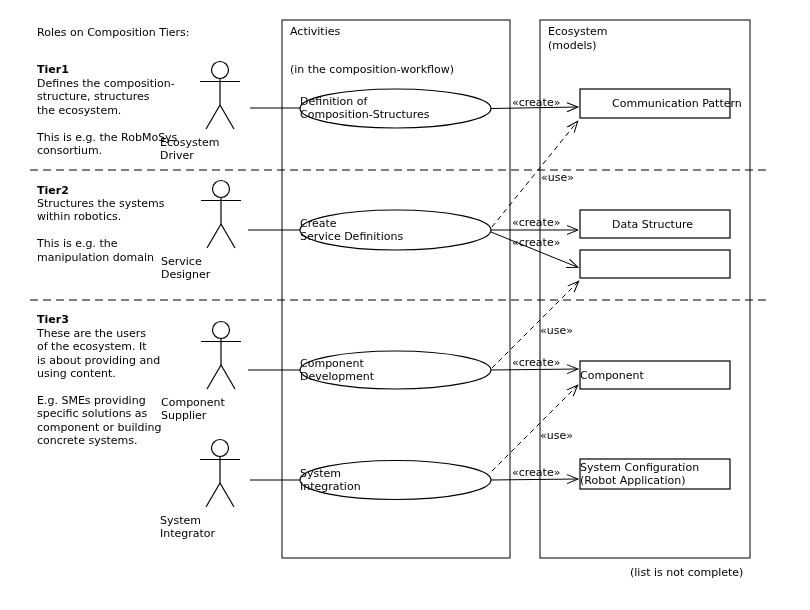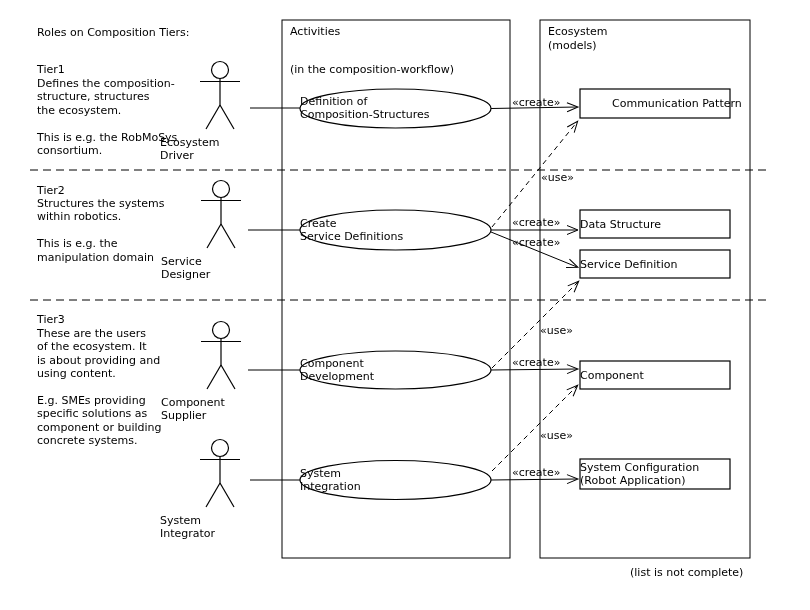--- a/index.html
+++ b/index.html
@@ -6,21 +6,21 @@
   #stage {
     position:relative; width:810px; height:610px; background:#ffffff;
     font-family:"DejaVu Sans", sans-serif; color:#000000; overflow:hidden;
   }
   #diagram-svg { position:absolute; left:0; top:0; }
   .t {
     position:absolute; font-size:11px; line-height:13.4px;
     white-space:pre-line; color:#000000;
   }
   .c { text-align:left; }
-  .b { font-weight:normal;text-align:right; }
+  .b { font-weight:bold;text-align:right; }
 </style>
 </head>
 <body>
 
 <div id="stage">
 
   <svg id="diagram-svg" width="810" height="610" viewBox="0 0 810 610">
     <defs>
       <marker id="ah" markerUnits="userSpaceOnUse" markerWidth="26" markerHeight="18" viewBox="-13 -9 26 18" refX="-1" refY="0" orient="auto">
         <path d="M-11,-4.5 L0,0 L-11,4.5" fill="none" stroke="#000000" stroke-width="1"></path>
@@ -137,22 +137,21 @@
   <div class="t c" style="left:300px; top:95px; width:191px;">Definition of
 Composition-Structures</div>
   <div class="t c" style="left:300px; top:216.5px; width:191px;">Create
 Service Definitions</div>
   <div class="t c" style="left:300px; top:356.5px; width:191px;">Component
 Development</div>
   <div class="t c" style="left:300px; top:466.5px; width:191px;">System
 Integration</div>
 
   <div class="t c" style="left:612px; top:97px; width:173px;">Communication Pattern</div>
-  <div class="t c" style="left:580px; top:217.5px; width:150px;">Data Structure</div>
-  <div class="t c" style="left:580px; top:257.5px; width:150px;">Service Definition</div>
+  <div class="t c" style="left:580px; top:217.5px; width:150px;padding-left:32px;">Data Structure</div>
   <div class="t c" style="left:580px; top:368.5px; width:150px;">Component</div>
   <div class="t c" style="left:580px; top:460.5px; width:124px;">System Configuration
 (Robot Application)</div>
 
   <div class="t" style="left:512px; top:96px;">«create»</div>
   <div class="t" style="left:541px; top:171px;">«use»</div>
   <div class="t" style="left:512px; top:216px;">«create»</div>
   <div class="t" style="left:512px; top:236px;">«create»</div>
   <div class="t" style="left:540px; top:324px;">«use»</div>
   <div class="t" style="left:512px; top:356px;">«create»</div>

